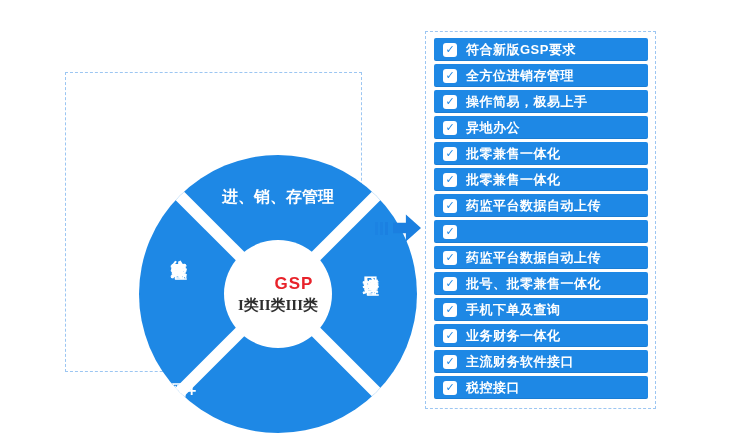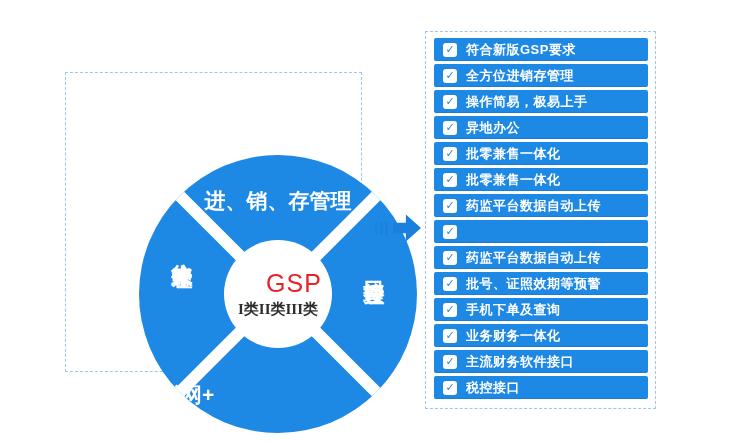--- a/index.html
+++ b/index.html
@@ -41,32 +41,32 @@
   .gap-45{transform:rotate(45deg);}
   .gap-135{transform:rotate(-45deg);}
   .hub{
     position:absolute;left:85px;top:85px;
     width:108px;height:108px;border-radius:50%;
     background:#fff;
     display:flex;flex-direction:column;align-items:center;justify-content:center;
   }
   .hub-title{
     color:var(--red);
-    font-size:25px;font-weight:normal;
+    font-size:17px;font-weight:bold;
     letter-spacing:1px;line-height:1;margin-left:32px;
   }
   .hub-sub{
     margin-top:6px;
     color:var(--dark);
     font-size:15px;font-weight:600;
     line-height:1;white-space:nowrap;font-family:Liberation Serif, serif;
   }
   .seg-label{
     position:absolute;
-    color:#fff;font-size:21px;font-weight:600;
+    color:#fff;font-size:16px;font-weight:600;
     white-space:nowrap;
   }
   .seg-top{top:32px;left:0;width:100%;text-align:center;}
   .seg-bottom{top:226px;left:0;width:100%;text-align:left;}
   .seg-vert{
     writing-mode:vertical-rl;
     text-orientation:upright;
     letter-spacing:1px;
   }
   .seg-left{left:29px;top:92px;}
@@ -183,21 +183,21 @@
         </div>
         <div class="feature-bar">
           <span class="checkbox">✓</span>
         </div>
         <div class="feature-bar">
           <span class="checkbox">✓</span>
           <span class="feature-label">药监平台数据自动上传</span>
         </div>
         <div class="feature-bar">
           <span class="checkbox">✓</span>
-          <span class="feature-label">批号、证照效期等预警</span>
+          <span class="feature-label">批号、批零兼售一体化</span>
         </div>
         <div class="feature-bar">
           <span class="checkbox">✓</span>
           <span class="feature-label">手机下单及查询</span>
         </div>
         <div class="feature-bar">
           <span class="checkbox">✓</span>
           <span class="feature-label">业务财务一体化</span>
         </div>
         <div class="feature-bar">

